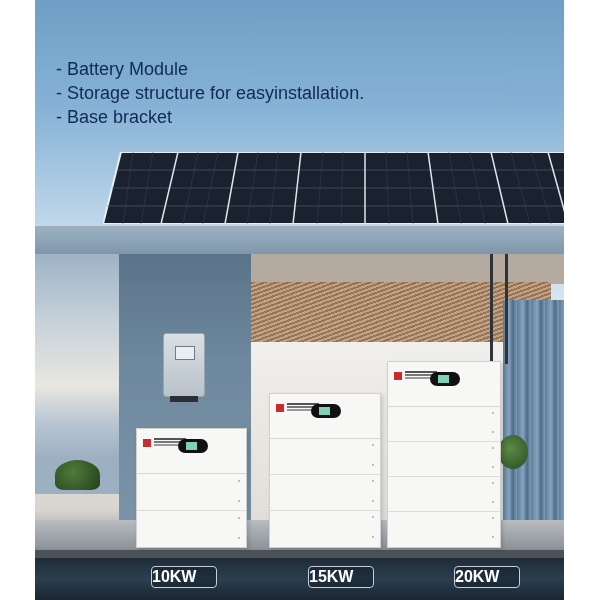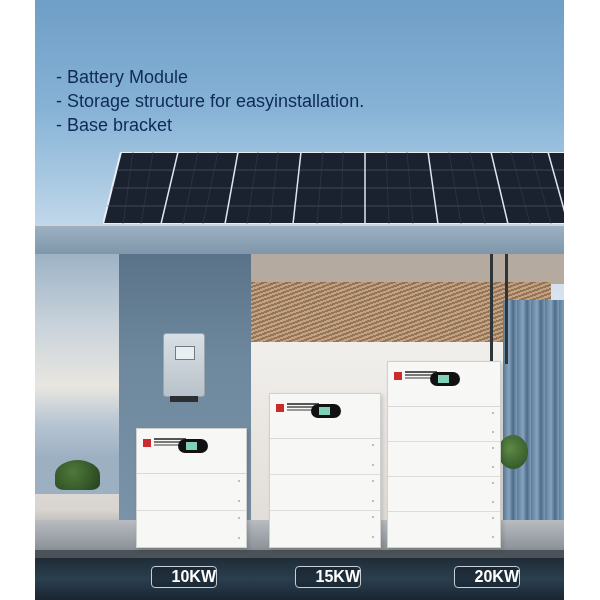--- a/index.html
+++ b/index.html
@@ -1,21 +1,21 @@
 <!DOCTYPE html>
 <html><head>
 <meta charset="utf-8">
 <style>
   html, body { margin:0; padding:0; background:#ffffff; }
   body { width:600px; height:600px; position:relative; overflow:hidden; font-family:"Liberation Sans", sans-serif; }
   .scene { position:absolute; left:35px; top:0; width:529px; height:600px; overflow:hidden;
     background: linear-gradient(180deg,#6f9ec6 0%,#86b2d6 18%,#a9c9e2 30%,#c9dced 40%,#dfe7ee 55%,#e8e6e3 70%,#d8d4cf 85%,#2b3a47 100%); }
   .title { position:absolute; left:22px; top:22px; font-size:22px; font-weight:bold; color:#ffffff; letter-spacing:0.2px;
     text-shadow: 0 1px 3px rgba(40,70,110,0.6); white-space:nowrap; }
-  .bullets { position:absolute; left:21px; top:65px; margin:0; padding:0; list-style:none; }
+  .bullets { position:absolute; left:21px; top:57px; margin:0; padding:0; list-style:none; }
   .bullets li { font-size:18px; color:#0f2a55; line-height:24px; white-space:nowrap; font-family:"Liberation Sans", sans-serif; }
   .panels { position:absolute; left:68px; top:152px; width:470px; height:72px; }
   .panels svg { width:100%; height:100%; display:block; }
   .roof { position:absolute; left:0; top:224px; width:529px; height:30px; background:linear-gradient(180deg,#9cb1c3 0%,#7d94a8 100%); border-top:2px solid #c9d5df; }
   .pillar { position:absolute; left:84px; top:254px; width:132px; height:270px; background:linear-gradient(180deg,#5a7388 0%,#6e889e 40%,#7a93a8 100%); }
   .sea { position:absolute; left:0; top:254px; width:84px; height:240px; background:linear-gradient(180deg,#9db3c6 0%,#c9d3db 30%,#e9e6e0 55%,#b9c6d3 70%,#9cb0c2 85%); }
   .ceiling { position:absolute; left:216px; top:254px; width:313px; height:30px; background:#b5aaa0; }
   .slats { position:absolute; left:216px; top:282px; width:300px; height:60px;
     background: repeating-linear-gradient(160deg,#8a6a4c 0px,#8a6a4c 2px,#c49a72 2px,#c49a72 4px); opacity:0.9; }
   .interior { position:absolute; left:216px; top:342px; width:313px; height:190px; background:linear-gradient(180deg,#f1efec 0%,#e1dcd6 100%); }
@@ -33,21 +33,21 @@
   .battery { position:absolute; background:#f7f7f6; border:1px solid #d0d0ce; box-shadow: 2px 2px 4px rgba(0,0,0,0.15); }
   .battery .head { position:relative; height:44px; border-bottom:1px solid #d8d8d6; }
   .battery .module { border-bottom:1px solid #dcdcda; position:relative; }
   .battery .module:last-child { border-bottom:none; }
   .logo { position:absolute; left:6px; top:10px; width:8px; height:8px; background:#cc2b2b; }
   .logo-text { position:absolute; left:17px; top:9px; width:32px; height:2px; background:#555; box-shadow: 0 3px 0 #777, 0 6px 0 #999; }
   .display { position:absolute; top:10px; width:30px; height:14px; background:#111; border-radius:8px; }
   .display i { position:absolute; left:8px; top:3px; width:11px; height:8px; background:#7fd0b8; }
   .dot { position:absolute; right:6px; width:2px; height:2px; background:#aaa; border-radius:50%; }
   .label { position:absolute; top:566px; width:64px; height:20px; border:1.5px solid #c8d0d6; border-radius:4px;
-    color:#ffffff; font-weight:bold; font-size:16px; text-align:right; line-height:20px; background:rgba(15,25,35,0.4); }
+    color:#ffffff; font-weight:bold; font-size:16px; text-align:left; line-height:20px; background:rgba(15,25,35,0.4); }
 </style>
 </head>
 <body>
 
 <div class="scene">
   <ul class="bullets">
     <li>- Battery Module</li>
     <li>- Storage structure for easyinstallation.</li>
     <li>- Base bracket</li>
   </ul>
@@ -170,15 +170,15 @@
       </div>
     <div class="module" style="height:34px">
         <span class="dot" style="top:5px"></span>
         <span class="dot" style="top:24px"></span>
       </div>
   </div>
 
   <div class="base"></div>
 
   <div class="label" style="left:116px">10KW</div>
-  <div class="label" style="left:260px">15KW</div>
+  <div class="label" style="left:273px">15KW</div>
   <div class="label" style="left:419px">20KW</div>
 </div>
 
 </body></html>

